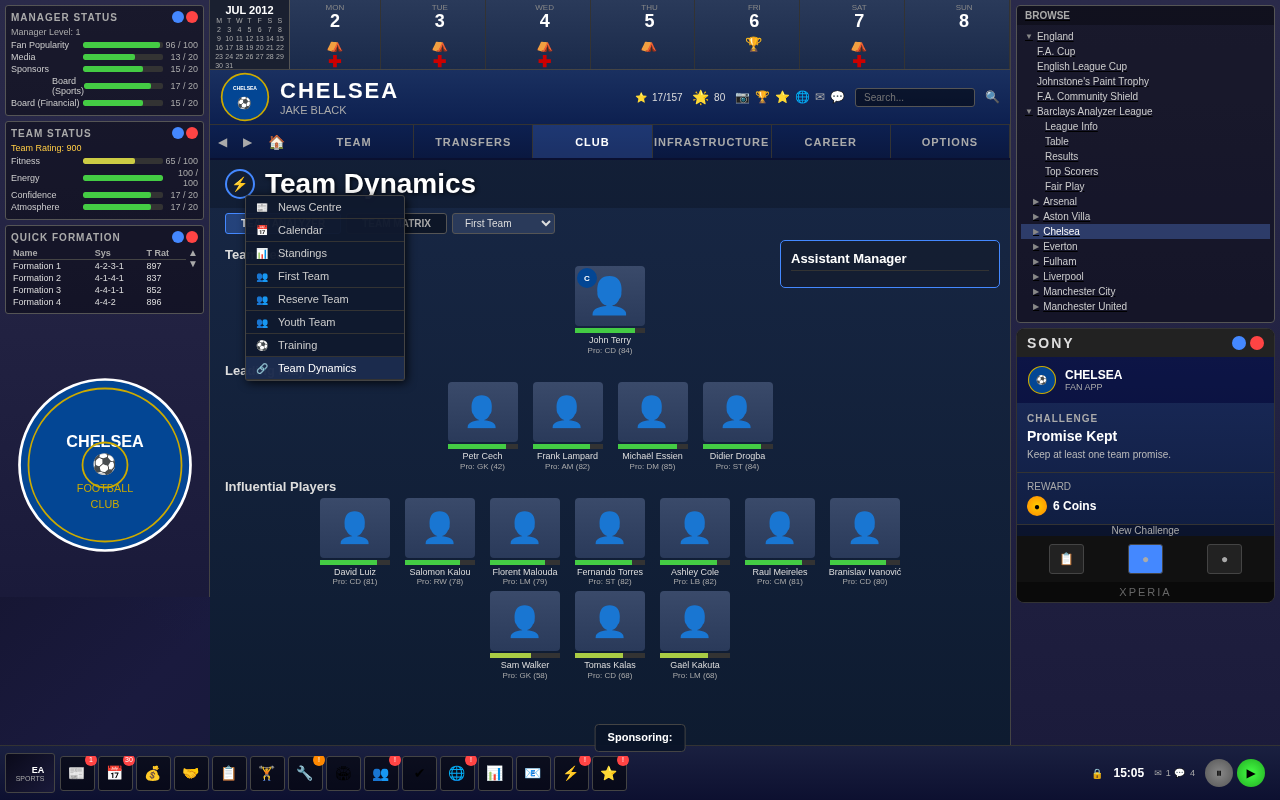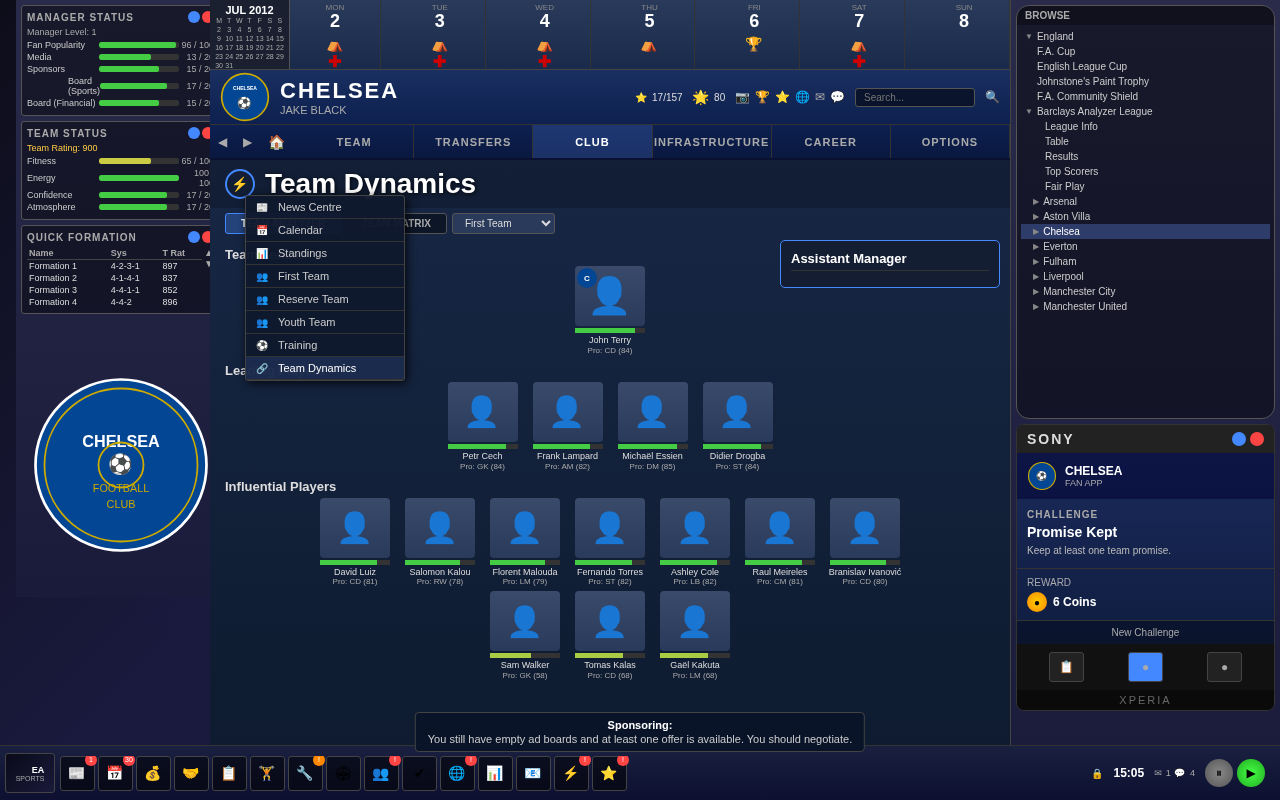--- a/index.html
+++ b/index.html
@@ -15,21 +15,21 @@
     
     .bg-main {
       position: absolute;
       inset: 0;
       background: linear-gradient(135deg, #0d0d1a 0%, #1a1a3e 40%, #0d1a2e 100%);
     }
 
     
     .left-panel {
       position: absolute;
-      left: 16px;
+      left: 0;
       top: 0;
       width: 210px;
       height: 597px;
       background: linear-gradient(180deg, #2a2a4a 0%, #1a1a3a 100%);
       border-right: 1px solid #444;
     }
 
     .panel-section {
       background: rgba(0,0,0,0.4);
       border: 1px solid #555;
@@ -494,23 +494,24 @@
       width: 270px;
       height: 800px;
       background: linear-gradient(180deg, #2a2a4a 0%, #1a1a3a 100%);
       border-left: 1px solid #444;
     }
 
     .browse-section {
       background: rgba(0,0,0,0.4);
       border: 1px solid #555;
       margin: 5px;
-      height: 414px;
-      border-radius: 13px;
+      height: 318px;
+      border-radius: 4px;
       overflow: hidden;
+      text-decoration: underline;
     }
 
     .browse-title {
       display: flex;
       align-items: center;
       justify-content: space-between;
       padding: 4px 8px;
       background: rgba(0,0,0,0.3);
       font-size: 10px;
       font-weight: bold;
@@ -638,21 +639,20 @@
       align-items: center;
       justify-content: center;
       font-size: 10px;
     }
 
     .coin-label { font-size: 12px; color: #fff; font-weight: bold; }
 
     .new-challenge-btn {
       display: block;
       text-align: center;
-      padding: 6px;
       font-size: 10px;
       color: #aaa;
       background: rgba(0,0,0,0.3);
       border-top: 1px solid #333;
       cursor: pointer;
     }
 
     
     .sony-bottom {
       display: flex;
@@ -1195,21 +1195,21 @@
         <div class="section-title">Leading Players</div>
         <div class="player-row" id="leading-players-row">
             <div class="player-card">
     <div class="player-avatar">
                 <span style="font-size:30px;">👤</span>
               </div>
     <div class="player-bar">
                 <div class="player-bar-fill" style="width:84%;"></div>
               </div>
     <div class="player-name">Petr Cech</div>
-    <div class="player-pos">Pro: GK (84)</div>
+    <div class="player-pos">Pro: GK (42)</div>
   </div>
             <div class="player-card">
     <div class="player-avatar">
                 <span style="font-size:30px;">👤</span>
               </div>
     <div class="player-bar">
                 <div class="player-bar-fill" style="width:82%;"></div>
               </div>
     <div class="player-name">Frank Lampard</div>
     <div class="player-pos">Pro: AM (82)</div>
@@ -1567,14 +1567,13 @@
     </div>
     <div class="taskbar-controls">
       <div class="ctrl-btn gray">⏸</div>
       <div class="ctrl-btn green">▶</div>
     </div>
   </div>
 </div>
 
 <div class="tooltip-bar">
   <div class="tooltip-title">Sponsoring:</div>
-  <div>You still have empty ad boards and at least one offer is available. You should negotiate.</div>
 </div>
 
 </body></html>

